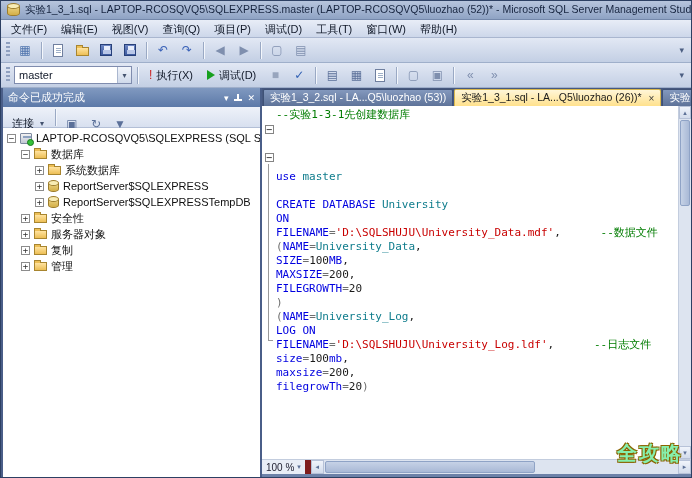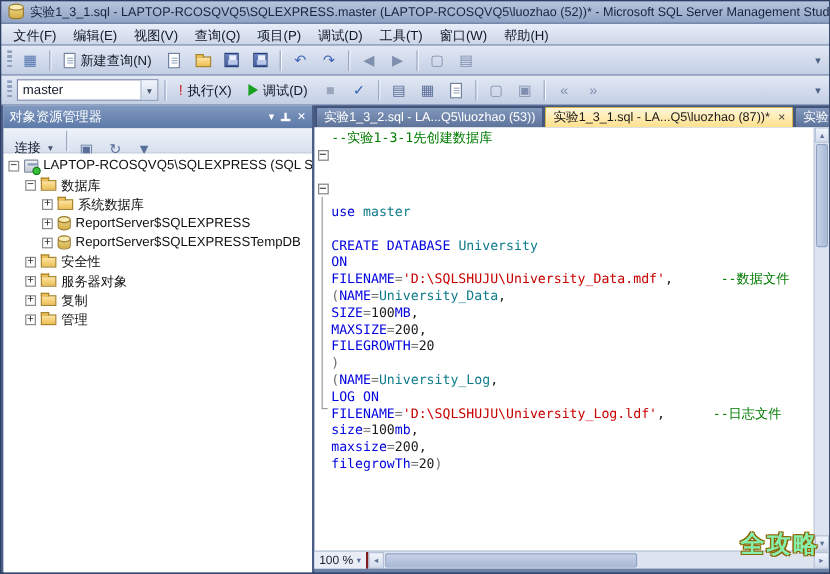--- a/index.html
+++ b/index.html
@@ -110,21 +110,21 @@
   .tk-c { color:#007c00; } .tk-o { color:#6e6e6e; } .tk-n { color:#1a1a1a; } .tk-t { color:#1a1a1a; }
   .vscroll { width:13px; flex:none; background:#dde4f0; border-left:1px solid #c3cdde;
     display:flex; flex-direction:column; align-items:stretch; }
   .varrow { height:13px; display:flex; align-items:center; justify-content:center;
     font-size:7px; color:#5d7197; background:linear-gradient(#f0f4fb,#d3dcec); border:1px solid #b7c2d8; }
   .varrow.bottom { margin-top:auto; }
   .vthumb { height:86px; margin:1px; background:linear-gradient(90deg,#c6d2e6,#a9b9d6);
     border:1px solid #8fa3c6; border-radius:2px; }
   .zoombar { height:15px; flex:none; display:flex; align-items:stretch; background:#dde4f0; border-top:1px solid #c3cdde; }
   .zoom { display:flex; align-items:center; gap:3px; padding:0 4px; font-size:10px; color:#223;
-    background:#e8edf6; border-right:2px solid #7f1d1d; }
+    background:#e8edf6; border-right:6px solid #7f1d1d; }
   .zarrow { font-size:7px; color:#5d7197; }
   .hscroll { flex:1; display:flex; align-items:stretch; }
   .harrow { width:13px; display:flex; align-items:center; justify-content:center; font-size:7px;
     color:#5d7197; background:linear-gradient(#f0f4fb,#d3dcec); border:1px solid #b7c2d8; }
   .hthumb { width:210px; margin:1px; background:linear-gradient(#c6d2e6,#a9b9d6);
     border:1px solid #8fa3c6; border-radius:2px; }
   .htrack { flex:1; }
   .hsplit { height:3px; flex:none; background:#6c81a8; }
   .messages { height:116px; flex:none; display:flex; flex-direction:column; background:#fff; }
   .msg-tabs { height:18px; flex:none; display:flex; align-items:flex-end; background:#d3dcea; }
@@ -158,24 +158,20 @@
       <div class="menu-item">帮助(H)</div>
     </div>
 
   <div class="toolbar">
     <span class="tb-grip"></span>
     <div class="tb-items">
         <div class="tbtn">
           <span class="glyph" style="color: rgb(79, 116, 173);">▦</span>
         </div>
         <div class="tb-sep"></div>
-        <div class="tbtn labeled">
-          <span class="shp shp-doc"></span>
-          <span class="tbtn-label">新建查询(N)</span>
-        </div>
         <div class="tbtn">
           <span class="shp shp-doc"></span>
         </div>
         <div class="tbtn">
           <span class="shp shp-folder"></span>
         </div>
         <div class="tbtn">
           <span class="shp shp-save"></span>
         </div>
         <div class="tbtn">
@@ -253,21 +249,21 @@
           <span class="glyph" style="color: rgb(127, 143, 174);">»</span>
         </div>
       </div>
     <span class="tb-overflow">▾</span>
   </div>
 
   <div class="body">
 
     <div class="oe-panel">
       <div class="oe-header">
-        <span class="oe-title">对象资源管理器</span>
+        <span class="oe-title">命令已成功完成</span>
         <span class="oe-hicon">▾</span>
         <span class="pin"></span>
         <span class="oe-hicon">✕</span>
       </div>
       <div class="oe-toolbar">
         <div class="tb-items">
             <div class="tbtn labeled">
               <span class="tbtn-label">连接</span>
               <span class="connect-arrow">▾</span>
             </div>
@@ -331,21 +327,21 @@
           </div>
         </div>
     </div>
 
     <div class="editor-col">
       <div class="tabbar">
           <div class="tab inactive">
             <span class="tab-label">实验1_3_2.sql - LA...Q5\luozhao (53))</span>
           </div>
           <div class="tab active">
-            <span class="tab-label">实验1_3_1.sql - LA...Q5\luozhao (87))*</span>
+            <span class="tab-label">实验1_3_1.sql - LA...Q5\luozhao (26))*</span>
             <span class="tab-close">×</span>
           </div>
           <div class="tab inactive">
             <span class="tab-label">实验1_2.s</span>
           </div>
         </div>
 
       <div class="code-region">
         <div class="code-lines">
             <div class="code-line">

